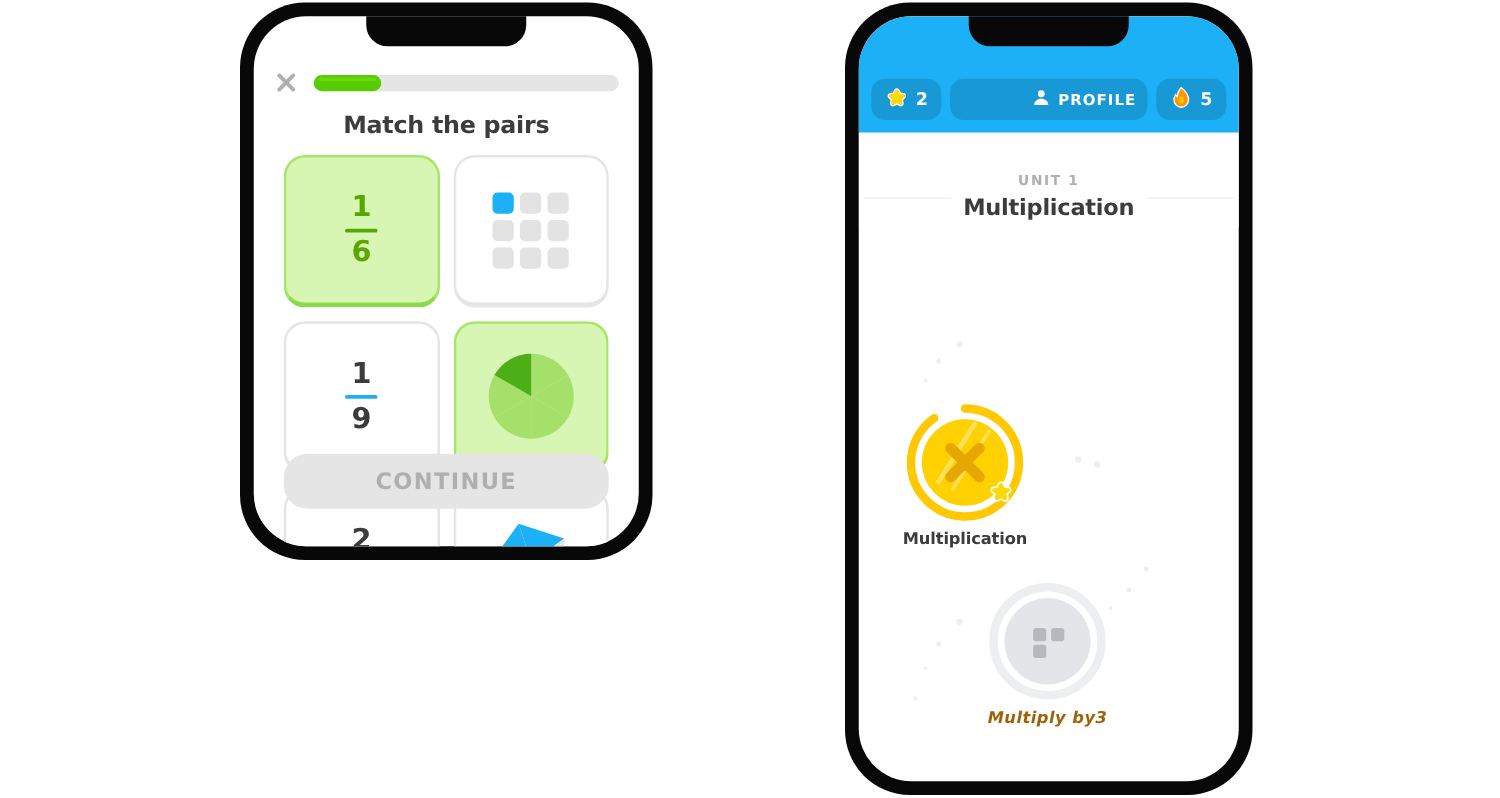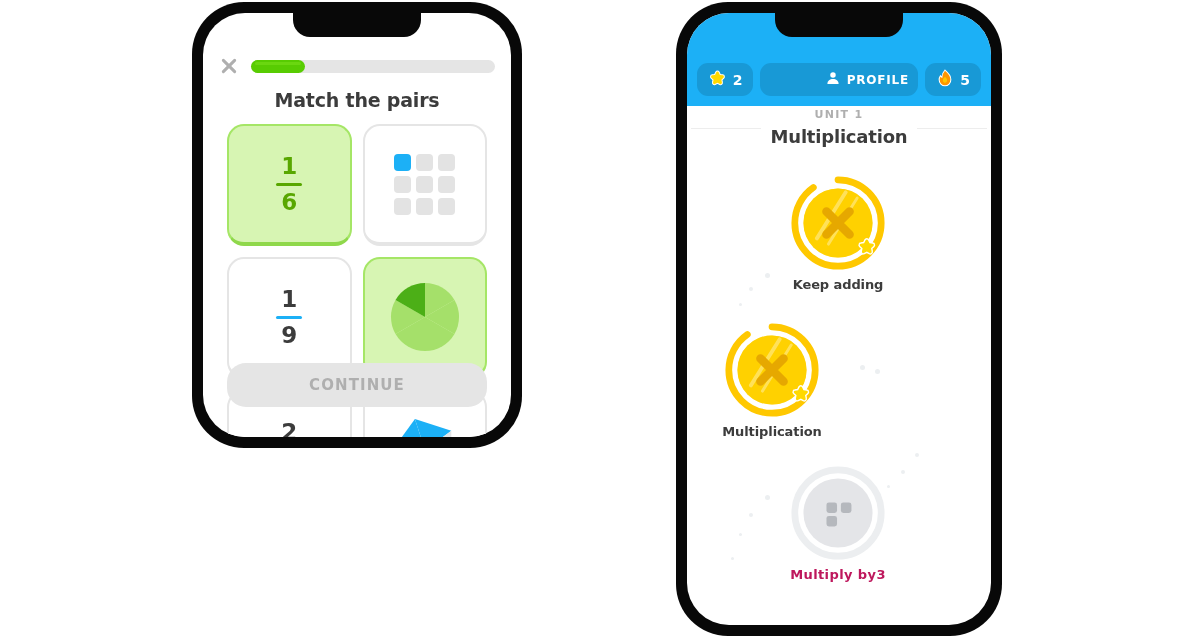--- a/index.html
+++ b/index.html
@@ -90,21 +90,21 @@
   .sq-grid i{display:block;width:17px;height:17px;border-radius:4px;background:#e3e3e3;}
   .sq-grid i.on{background:#1cb0f6;}
 
   .pie-wrap{width:74px;height:74px;}
   .pent-wrap{width:74px;height:74px;}
 
   .continue-btn{
     position:absolute;left:24px;right:24px;bottom:30px;height:44px;
     background:#e5e5e5;border-radius:19px;
     display:flex;align-items:center;justify-content:center;
-    font-size:15px;font-weight:bold;letter-spacing:1.1px;color:#afafaf;
+    font-size:18px;font-weight:bold;letter-spacing:1.1px;color:#afafaf;
     cursor:pointer;
   }
 
   
   .duo-header{
     position:absolute;top:0;left:0;right:0;height:93px;background:#1cb0f6;z-index:20;
   }
   .pills{
     position:absolute;left:10px;right:10px;bottom:10px;
     display:flex;gap:7px;align-items:center;
@@ -113,21 +113,21 @@
     background:#1899d6;border-radius:11px;height:33px;box-sizing:border-box;
     display:flex;align-items:center;justify-content:center;gap:6px;
     color:#ffffff;font-size:12px;font-weight:bold;letter-spacing:.8px;
     padding:0 9px;cursor:pointer;
   }
   .pill.flex{flex:1 1 auto;justify-content:flex-end;}
   .pill.fixed{flex:0 0 auto;min-width:56px;}
   .pill .num{font-size:14px;font-weight:bold;letter-spacing:0;}
 
   .unit-head{
-    position:absolute;top:93px;left:0;right:0;padding-top:2px;text-align:center;
+    position:absolute;top:93px;left:0;right:0;padding-top:32px;text-align:center;
     z-index:10;background:#fff;
   }
   .unit-kicker{
     font-size:11px;font-weight:bold;letter-spacing:1.3px;color:#afafaf;
   }
   .unit-title-row{
     position:relative;margin-top:5px;height:26px;
   }
   .unit-title-row:before,.unit-title-row:after{
     content:"";position:absolute;top:2px;width:70px;height:1px;background:#ededed;
@@ -143,21 +143,21 @@
   }
   .node{
     position:absolute;text-align:center;width:132px;
   }
   .node .disc-wrap{
     position:relative;width:96px;height:96px;margin:0 auto;
   }
   .node .label{
     margin-top:6px;font-size:13px;font-weight:bold;color:#3c3c3c;letter-spacing:-.1px;
   }
-  .node.locked .label{color:#be185d;letter-spacing:.4px;}
+  .node.locked .label{color:#a16207;letter-spacing:.4px;font-style:italic;}
 
   .dot{position:absolute;border-radius:50%;background:#eceff1;}
 </style>
 </head>
 <body>
 
 <div class="stage">
 
   <div class="phone left">
     <div class="screen">
@@ -299,38 +299,20 @@
         <div class="dot" style="left:173px;top:200px;width:5px;height:5px;"></div>
         <div class="dot" style="left:188px;top:204px;width:5px;height:5px;"></div>
         <div class="dot" style="left:228px;top:288px;width:4px;height:4px;"></div>
         <div class="dot" style="left:214px;top:305px;width:4px;height:4px;"></div>
         <div class="dot" style="left:200px;top:320px;width:3px;height:3px;"></div>
         <div class="dot" style="left:78px;top:330px;width:5px;height:5px;"></div>
         <div class="dot" style="left:62px;top:348px;width:4px;height:4px;"></div>
         <div class="dot" style="left:52px;top:368px;width:3px;height:3px;"></div>
         <div class="dot" style="left:44px;top:392px;width:3px;height:3px;"></div>
 
-        <div class="node" style="left:85px;top:10px;">
-          <div class="disc-wrap">
-            <svg width="96" height="96" viewBox="0 0 100 100">
-              <circle cx="50" cy="50" r="45" fill="none" stroke="#ffc800" stroke-width="7" stroke-linecap="round" stroke-dasharray="255 283" transform="rotate(-90 50 50)"></circle>
-              <circle cx="50" cy="50" r="36" fill="#ffc800"></circle>
-              <circle cx="50" cy="50" r="36" fill="#ffd900" opacity=".55"></circle>
-              <g opacity=".35">
-                <path d="M28 66 L58 18" stroke="#ffffff" stroke-width="4" stroke-linecap="round"></path>
-                <path d="M40 72 L70 24" stroke="#ffffff" stroke-width="3" stroke-linecap="round"></path>
-              </g>
-              <path d="M38 38 L62 62 M62 38 L38 62" stroke="#e6a800" stroke-width="9" stroke-linecap="round"></path>
-              <g transform="translate(69,64) scale(.92)">
-                <path d="M12 2.6c.9 0 1.6.5 2 1.3l1.5 3 3.3.5c.9.1 1.6.7 1.8 1.6.3.9 0 1.8-.6 2.4l-2.4 2.3.6 3.3c.2.9-.2 1.8-.9 2.3-.7.5-1.7.6-2.5.2L12 18l-3 1.5c-.8.4-1.7.3-2.4-.2-.7-.5-1.1-1.4-.9-2.3l.6-3.3-2.4-2.3c-.7-.6-.9-1.5-.6-2.4.2-.9.9-1.5 1.8-1.6l3.3-.5 1.5-3c.4-.8 1.1-1.3 2.1-1.3z" fill="#ffd900" stroke="#ffffff" stroke-width="1.6"></path>
-              </g>
-            </svg>
-          </div>
-          <div class="label">Keep adding</div>
-        </div>
 
         <div class="node" style="left:19px;top:157px;">
           <div class="disc-wrap">
             <svg width="96" height="96" viewBox="0 0 100 100">
               <circle cx="50" cy="50" r="45" fill="none" stroke="#ffc800" stroke-width="7" stroke-linecap="round" stroke-dasharray="255 283" transform="rotate(-90 50 50)"></circle>
               <circle cx="50" cy="50" r="36" fill="#ffc800"></circle>
               <circle cx="50" cy="50" r="36" fill="#ffd900" opacity=".55"></circle>
               <g opacity=".35">
                 <path d="M28 66 L58 18" stroke="#ffffff" stroke-width="4" stroke-linecap="round"></path>
                 <path d="M40 72 L70 24" stroke="#ffffff" stroke-width="3" stroke-linecap="round"></path>

